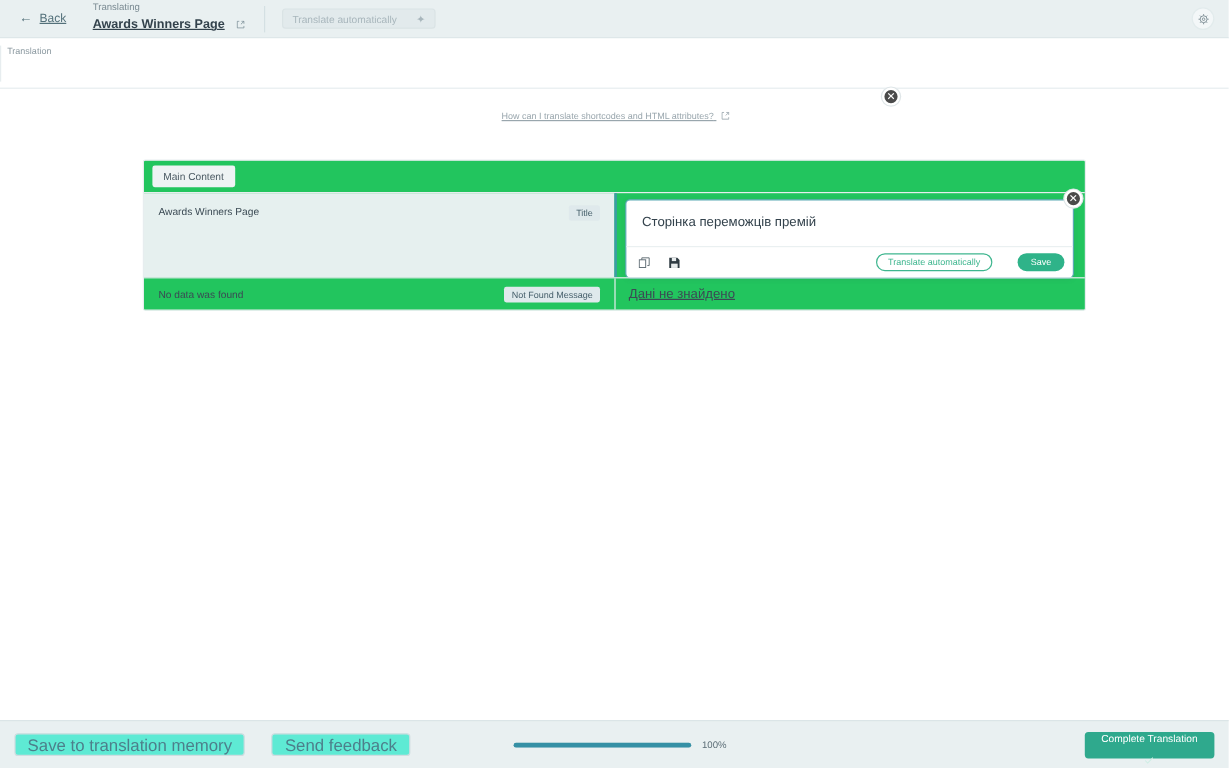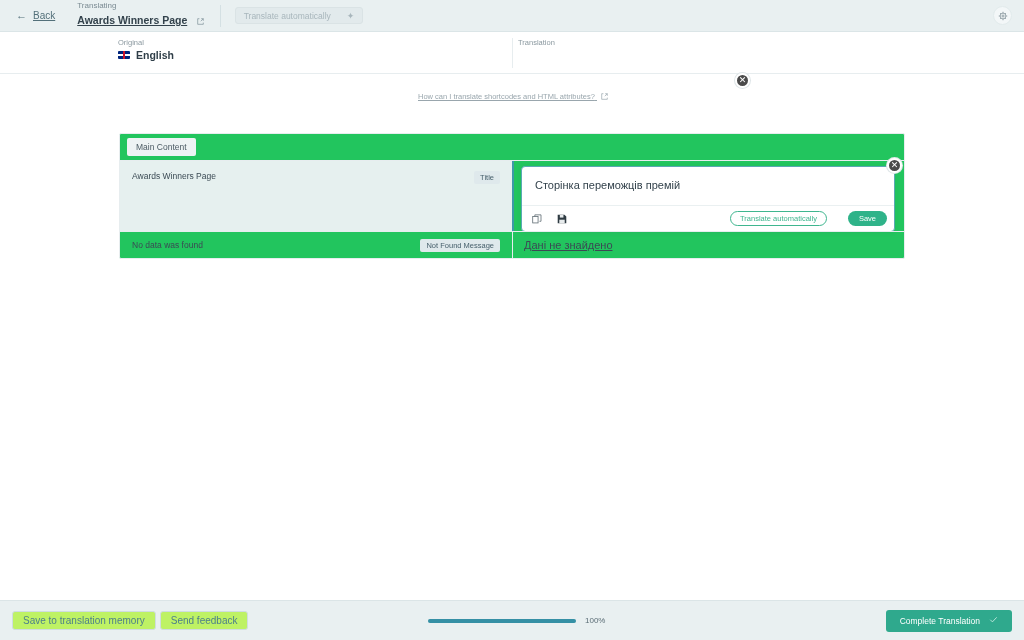--- a/index.html
+++ b/index.html
@@ -165,34 +165,34 @@
   }
   .close-editor { top: -9px; right: -8px; }
 
   
   .bottombar {
     position: absolute; left: 0; bottom: 0; width: 1024px; height: 40px;
     background: #e9f0f1; border-top: 1px solid #dbe5e7;
     display: flex; align-items: center; padding: 0 12px;
   }
   .btn-ghost {
-    border: 1px solid #cfdde0; background: #bef264; color: #4d7f8b;
+    border: 1px solid #cfdde0; background: #5eead4; color: #4d7f8b;
     border-radius: 3px; height: 19px; padding: 0 10px;
-    font-size: 10px; display: flex; align-items: center; margin-right: 4px;
+    font-size: 14px; display: flex; align-items: center; margin-right: 22px;
   }
   .progress-wrap {
     position: absolute; left: 428px; display: flex; align-items: center; gap: 9px;
   }
   .progress-track { width: 148px; height: 4px; border-radius: 2px; background: #cfdee2; }
   .progress-fill { height: 4px; border-radius: 2px; background: #3590a5; }
   .progress-label { font-size: 8px; color: #5b6d76; }
   .btn-complete {
     position: absolute; right: 12px; background: #2fa98d; color: #fff;
     border-radius: 3px; height: 22px; padding: 0 14px; font-size: 8.5px;
-    display: flex; align-items: center; gap: 9px;
+    display: flex; align-items: center; gap: 9px; flex-direction: column;
   }
 </style>
 </head>
 <body>
 
 <div class="app">
 
   <div class="topbar">
 
     <div class="back-btn">
@@ -226,27 +226,20 @@
         <circle cx="8" cy="8" r="4.6" fill="none" stroke="#7b8b93" stroke-width="1.2"></circle>
         <circle cx="8" cy="8" r="1.7" fill="none" stroke="#7b8b93" stroke-width="1.2"></circle>
         <g stroke="#7b8b93" stroke-width="1.2">
           <path d="M8 1.2v2M8 12.8v2M1.2 8h2M12.8 8h2M3.2 3.2l1.4 1.4M11.4 11.4l1.4 1.4M12.8 3.2l-1.4 1.4M4.6 11.4l-1.4 1.4"></path>
         </g>
       </svg>
     </div>
   </div>
 
   <div class="langbar">
-    <div class="lang-col">
-      <div class="lang-label">Original</div>
-      <div class="lang-name">
-        <span class="flag uk"></span>
-        <span>English</span>
-      </div>
-    </div>
     <div class="lang-col right">
       <div class="lang-label">Translation</div>
     </div>
   </div>
 
   <div class="search-wrap">
     <div class="close-round close-search">✕</div>
     <div class="help-link">
       <span>How can I translate shortcodes and HTML attributes?</span>
       <span class="ext-icon">

